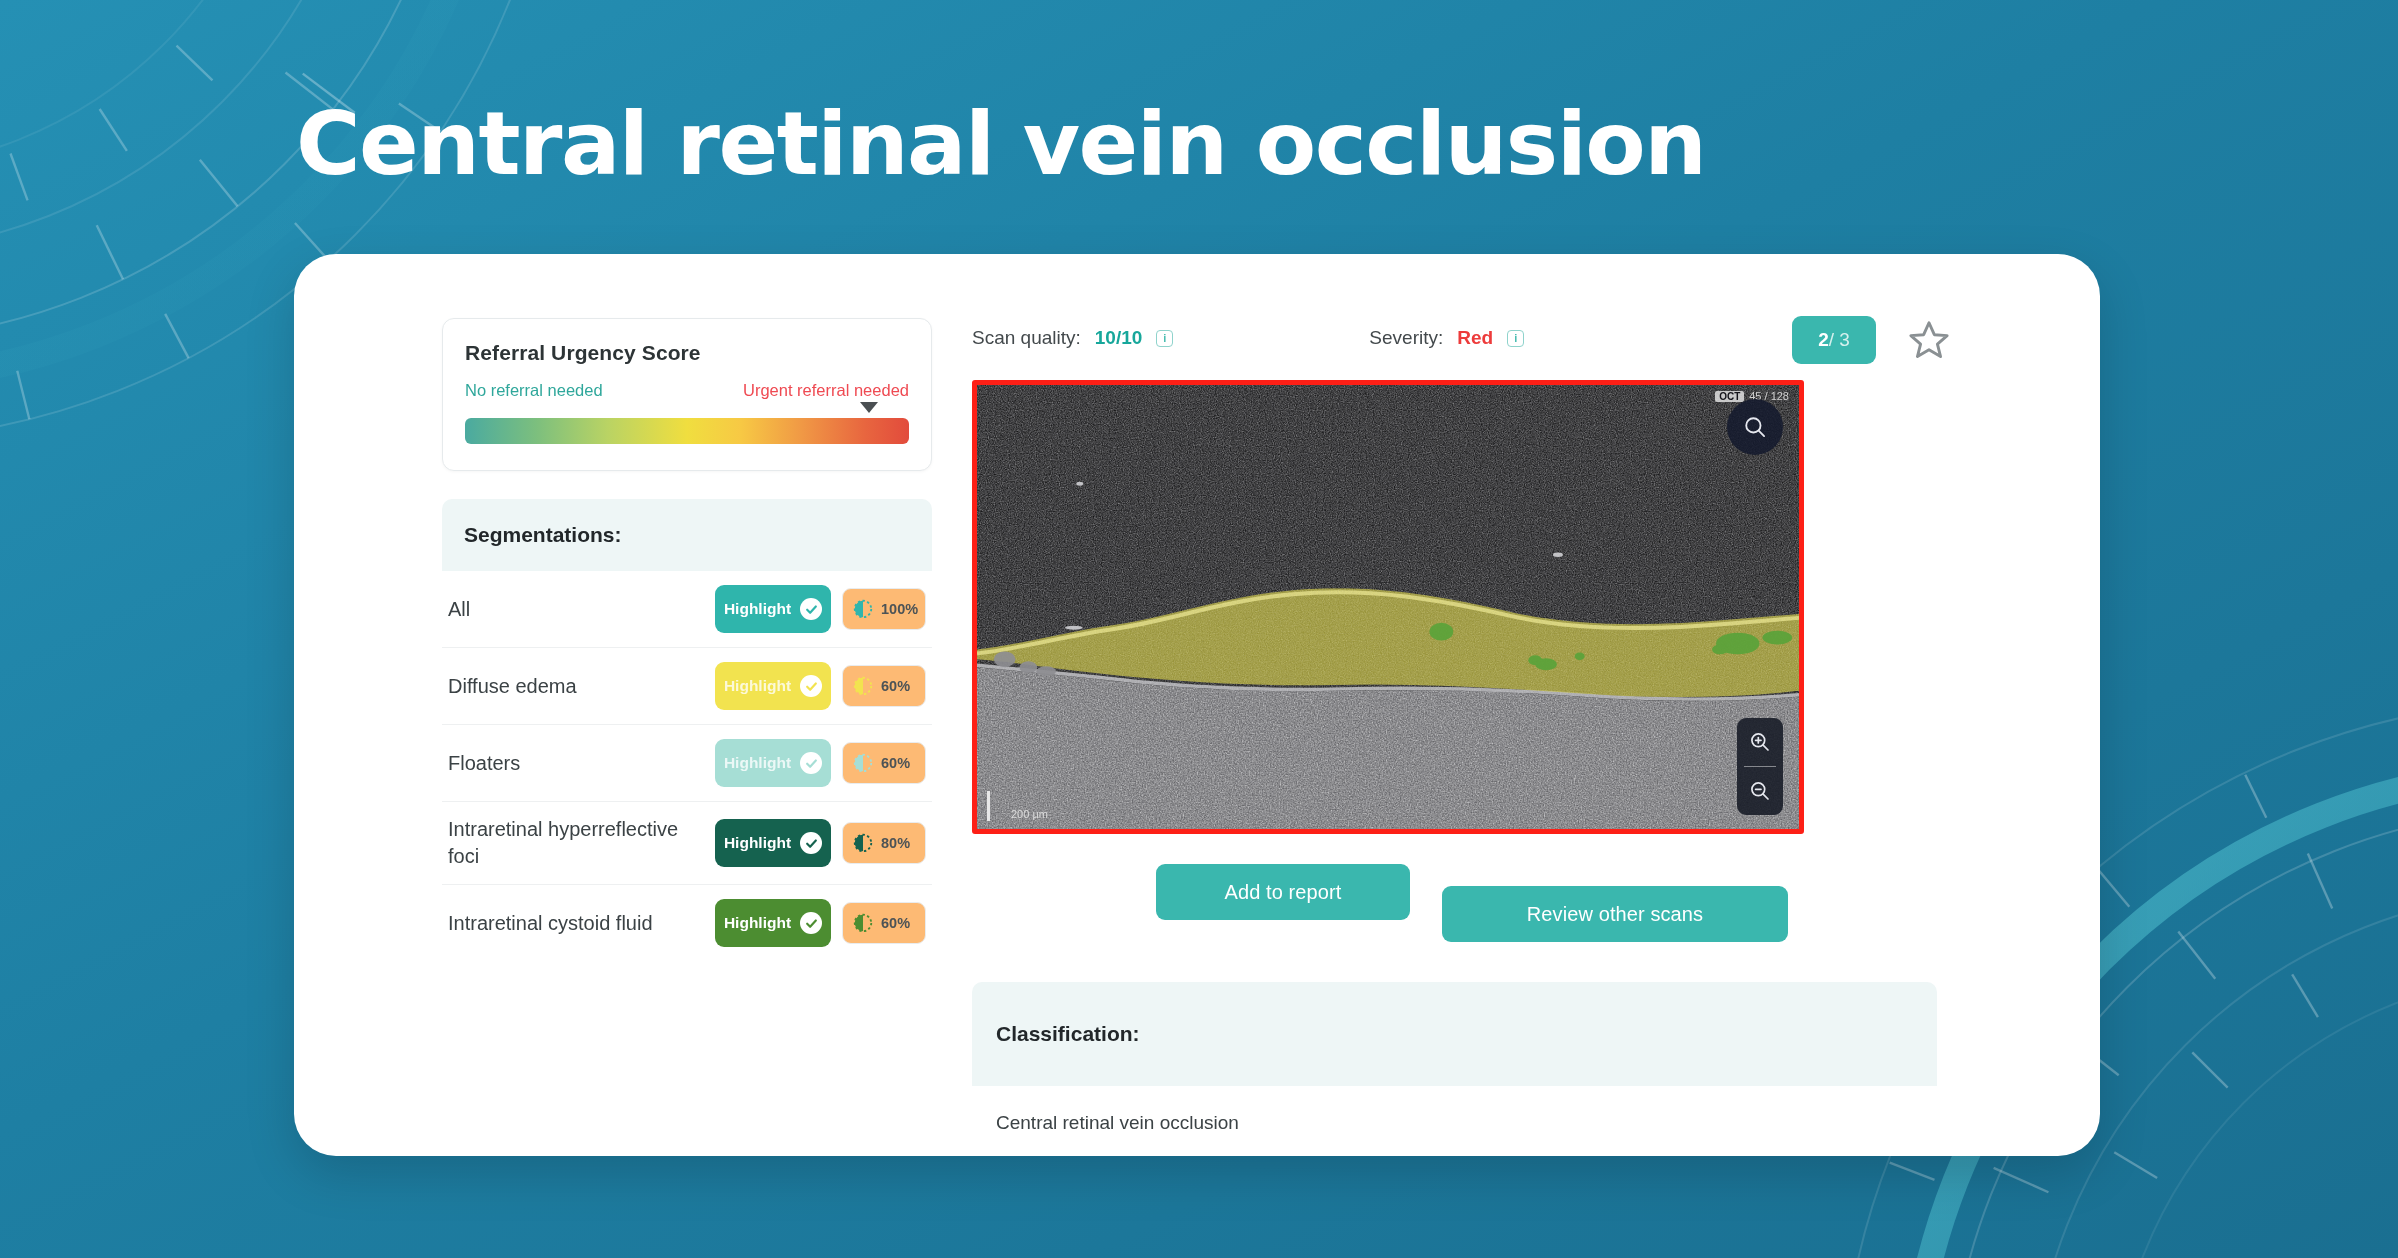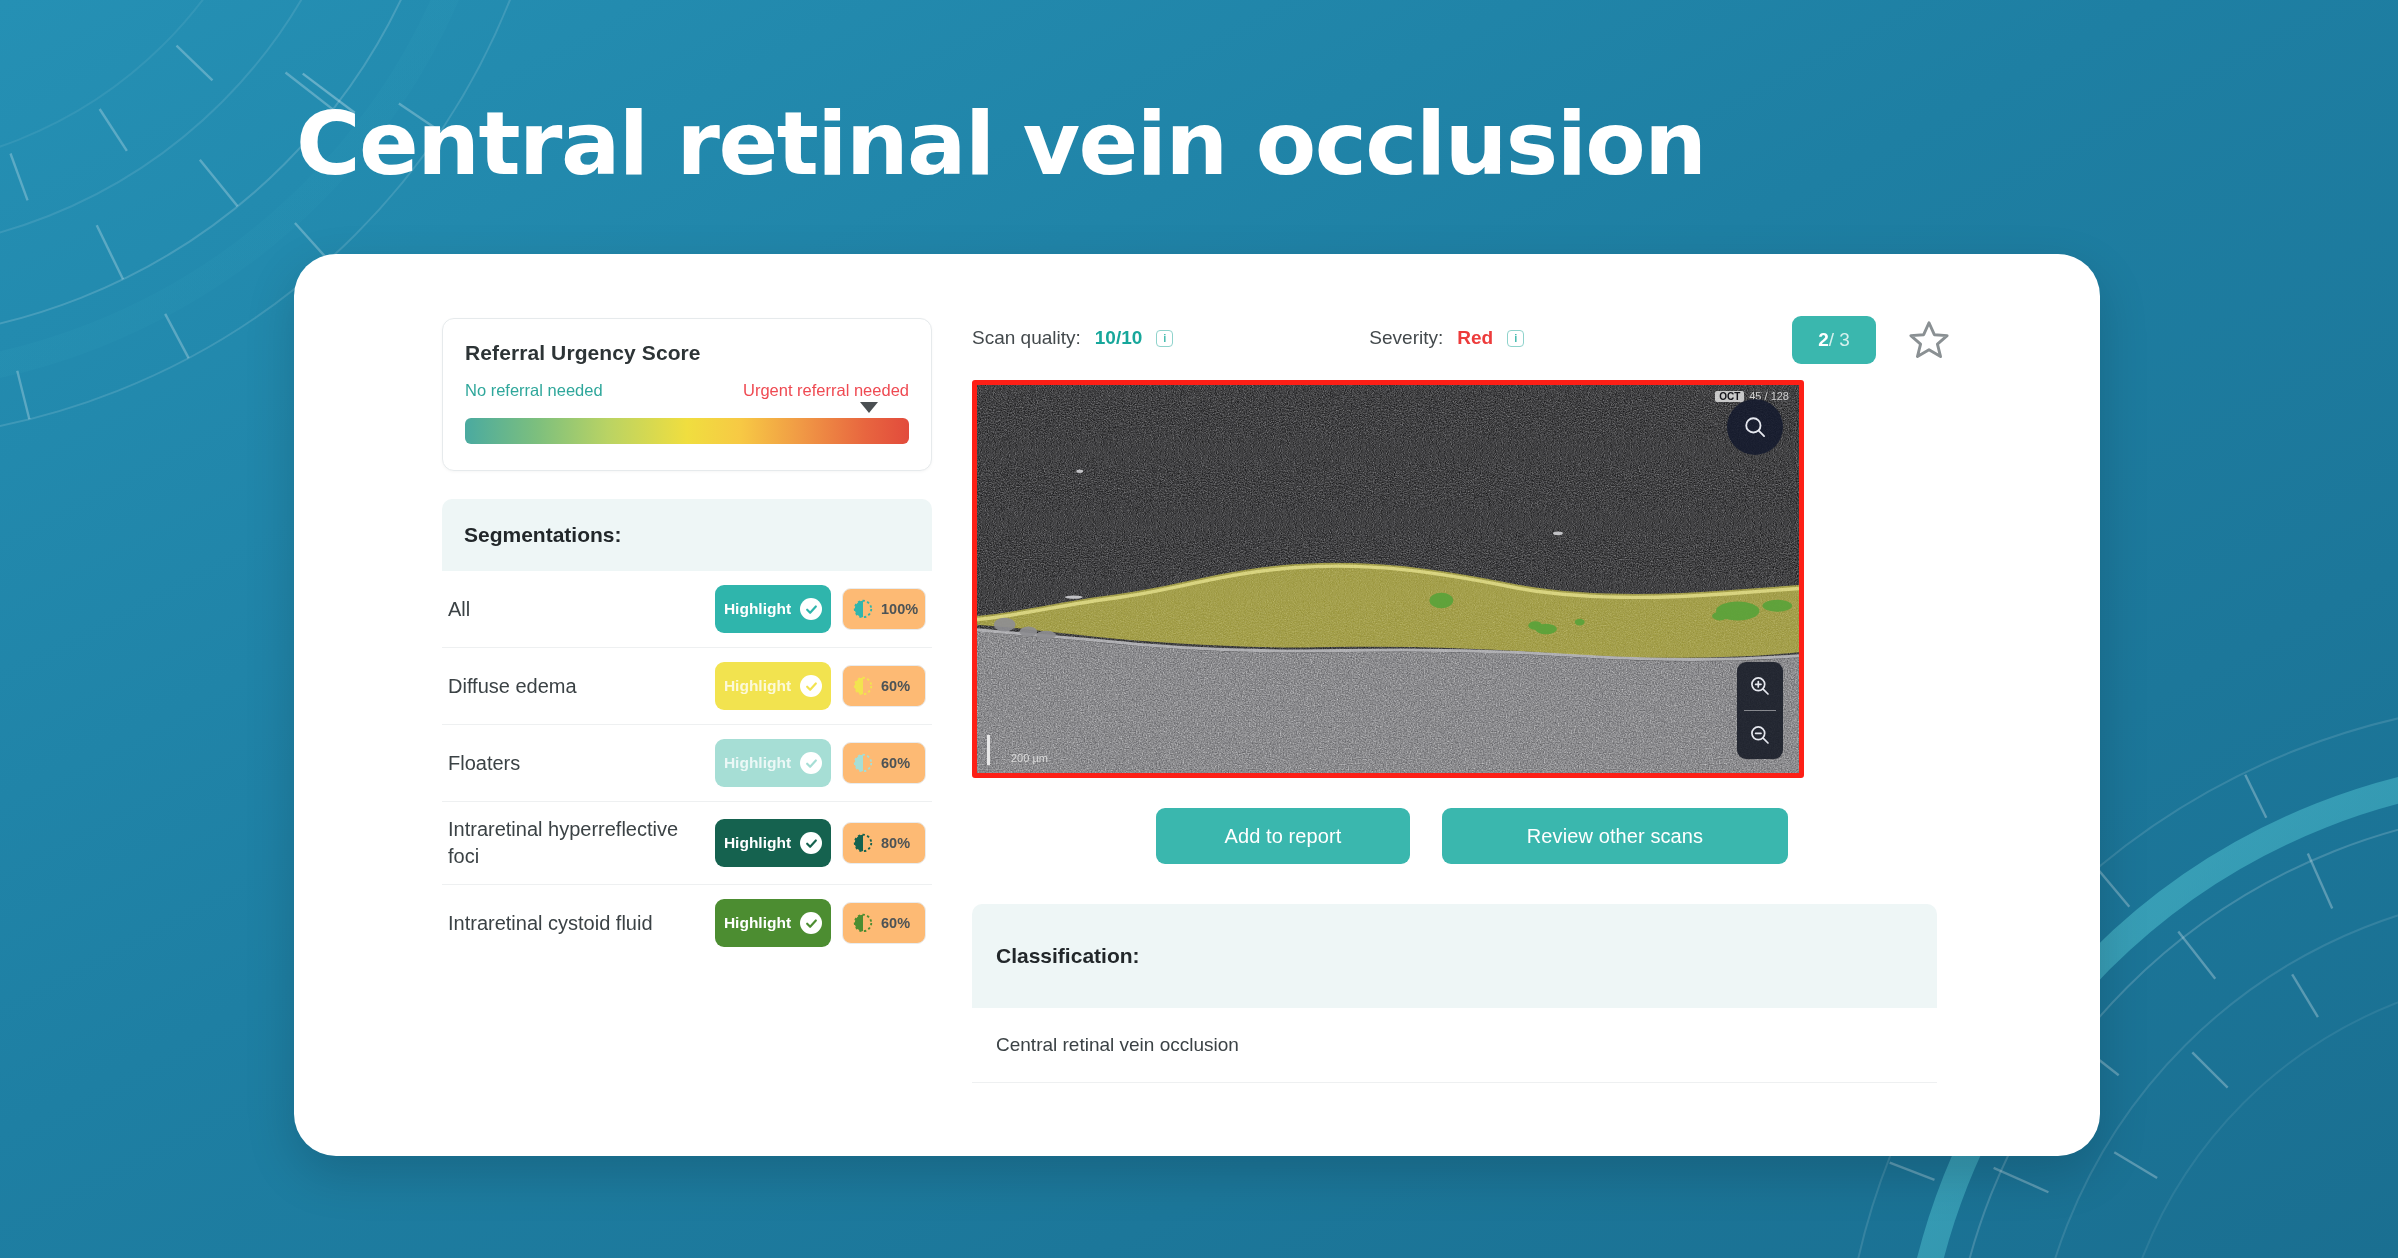--- a/index.html
+++ b/index.html
@@ -224,21 +224,21 @@
     right: 20px;
     top: 8px;
     cursor: pointer;
   }
 
   
   #oct-viewer {
     position: relative;
     margin-top: 14px;
     width: 832px;
-    height: 398px;
+    height: 454px;
     border: 5px solid #fd1f16;
     border-radius: 3px;
     overflow: hidden;
     background: #0a0a0a;
     cursor: crosshair;
   }
   #oct-canvas { position: absolute; inset: 0; width: 100%; height: 100%; }
 
   #oct-search-btn {
     position: absolute;
@@ -301,21 +301,21 @@
     color: #ffffff;
     border: none;
     border-radius: 9px;
     height: 56px;
     font-size: 20px;
     font-family: "Liberation Sans", sans-serif;
     cursor: pointer;
     letter-spacing: 0.1px;
   }
   #btn-add-report   { width: 254px; }
-  #btn-review-scans { width: 346px; }
+  #btn-review-scans { width: 346px; margin-top: 22px; }
 
   
   #classification-header {
     margin-top: 40px;
     background: #eef6f6;
     border-radius: 10px 10px 0 0;
     padding: 40px 24px;
     font-size: 21px;
     font-weight: 700;
     color: #22272a;

